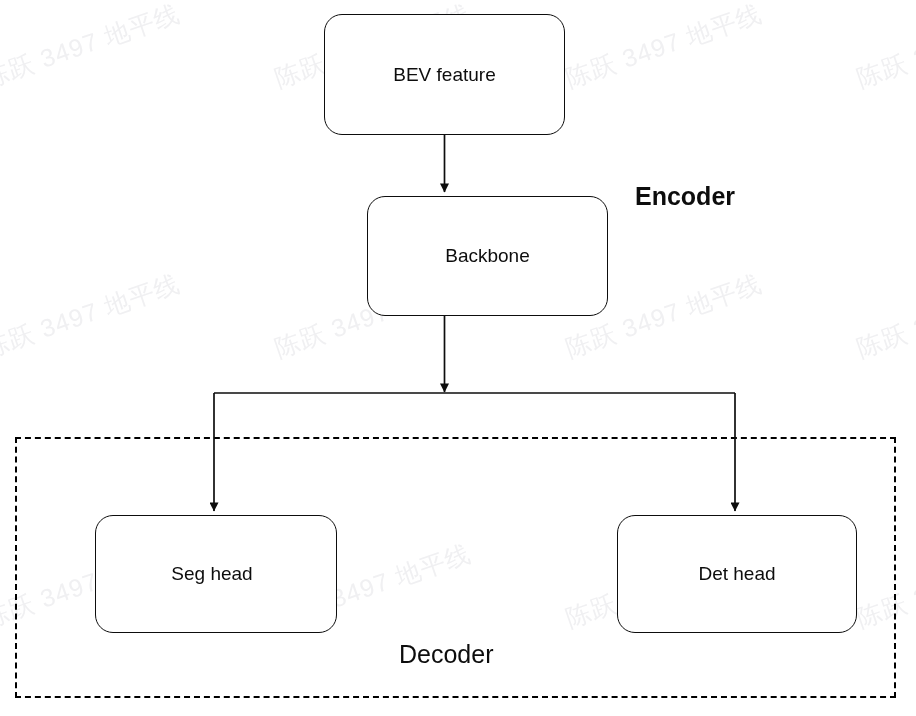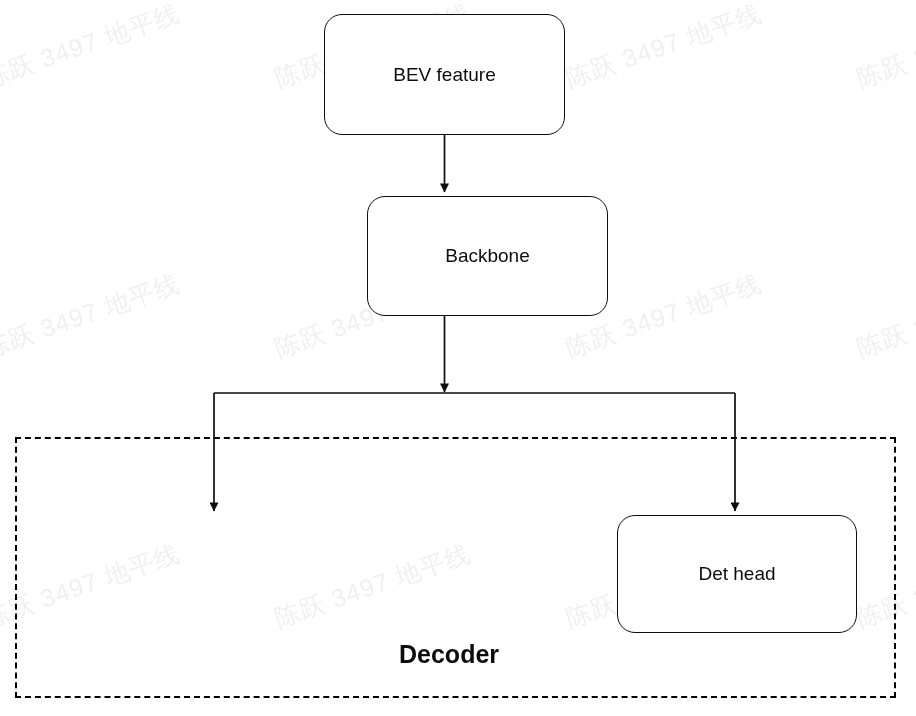--- a/index.html
+++ b/index.html
@@ -76,21 +76,21 @@
     white-space: nowrap;
   }
   .node-box.label-offset-left .node-label {
     position: relative;
     left: -4px;
   }
 
   .group-label {
     position: absolute;
     font-family: "Liberation Sans", sans-serif;
-    font-weight: bold;
+    font-weight: normal;
     font-size: 25px;
     color: #0d0d0d;
     white-space: nowrap;
     z-index: 3;
   }
 </style>
 </head>
 <body>
 
 <div id="canvas">
@@ -140,22 +140,26 @@
     </svg>
 
     <div class="node-box" id="node-bev-feature" style="left: 324px; top: 14px; width: 241px; height: 121px;">
       <span class="node-label">BEV feature</span>
     </div>
 
     <div class="node-box" id="node-backbone" style="left: 324px; top: 196px; width: 241px; height: 120px; margin-left: 43px;">
       <span class="node-label">Backbone</span>
     </div>
 
+    <div class="node-box label-offset-left" id="node-seg-head" style="left: 95px; top: 515px; width: 242px; height: 118px;">
+      <span class="node-label">Seg head</span>
+    </div>
 
     <div class="node-box" id="node-det-head" style="left: 617px; top: 515px; width: 240px; height: 118px; align-items: center;">
       <span class="node-label">Det head</span>
     </div>
 
+    <div class="group-label" id="label-encoder" style="left: 635px; top: 182px; font-weight: bold;">Encoder</div>
 
     <div class="group-label" id="label-decoder" style="left: 399px; top: 640px;">Decoder</div>
 
   </div>
 </div>
 
 </body></html>

